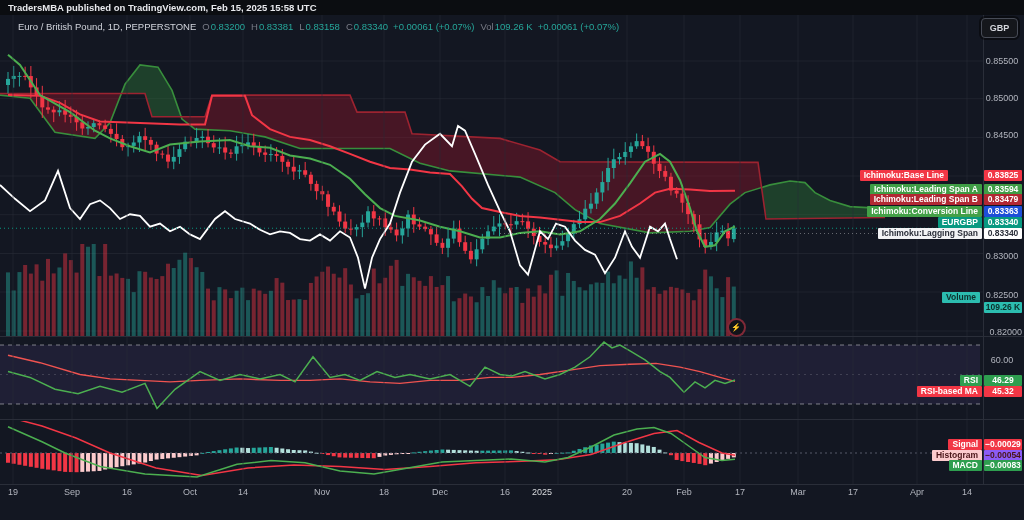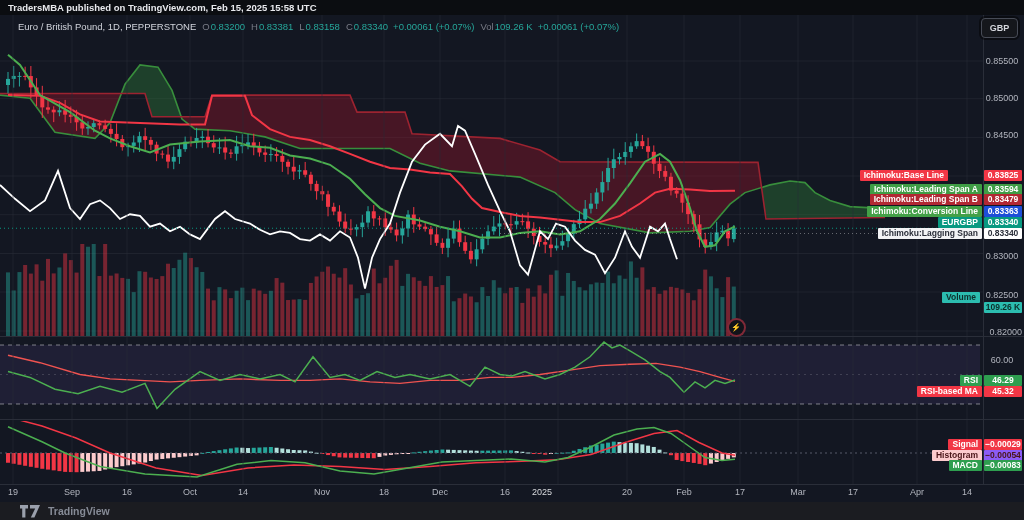--- a/index.html
+++ b/index.html
@@ -700,20 +700,13 @@
       <div class="tlabel overlay" style="left: 798px;">Mar</div>
       <div class="tlabel overlay" style="left: 853px;">17</div>
       <div class="tlabel overlay" style="left: 917px;">Apr</div>
       <div class="tlabel overlay" style="left: 967px;">14</div>
     </div>
 
   <div id="lightning-btn" class="overlay">
     <span>⚡</span>
   </div>
 
-  <div id="footer" class="overlay">
-    <svg width="22" height="14" viewBox="0 0 22 14">
-      <path d="M0 1 h8 v3.4 H5.4 v9 H2.2 V4.4 H0 z" fill="#9aa0ac"></path>
-      <path d="M10 1 h10 l-5.6 12.4 h-3.6 l4.4 -9 H10 z" fill="#9aa0ac"></path>
-    </svg>
-    <span class="brand">TradingView</span>
-  </div>
 </div>
 
 </body></html>

